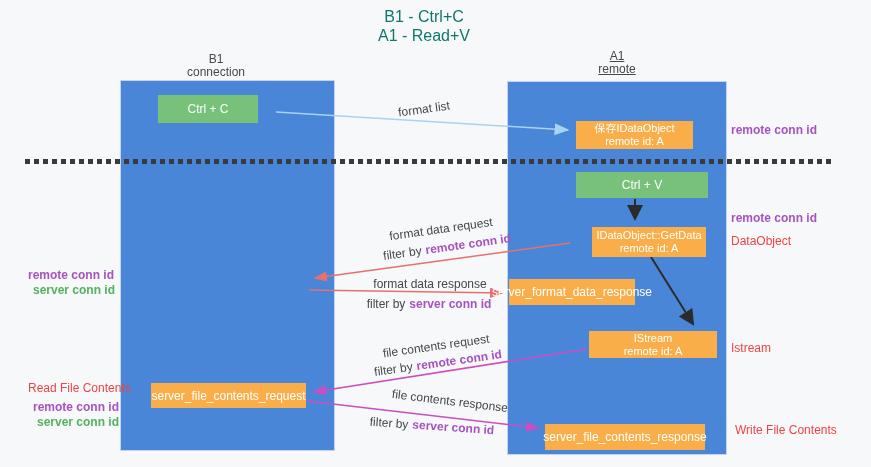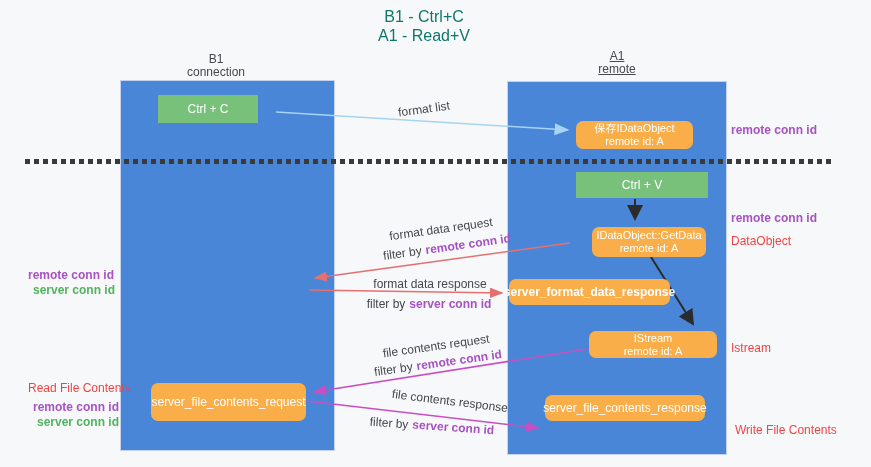--- a/index.html
+++ b/index.html
@@ -24,21 +24,21 @@
   .divider {
     position:absolute; left:25px; top:159px; width:807px; height:5px;
     background:repeating-linear-gradient(90deg,#3a3a3a 0 5px,transparent 5px 9px);
   }
   .arrow-layer { position:absolute; left:0; top:0; }
   .node {
     position:absolute; display:flex; flex-direction:column;
     align-items:center; justify-content:center;
     color:#fff; text-align:center; font-size:12px; box-sizing:border-box;
   }
-  .node.orange { background:#f9ae49;border-radius:7px; }
+  .node.orange { background:#f9ae49; }
   .node.green  { background:#77c17a; }
   .node .l2 { font-size:11px; line-height:13px; }
   .elabel {
     position:absolute; font-size:12px; color:#44474c; white-space:nowrap;
     transform:translate(-50%,-50%);
   }
   .elabel.r-neg { transform:translate(-50%,-50%) rotate(-8deg); }
   .elabel.r-pos { transform:translate(-50%,-50%) rotate(7deg); }
   .elabel.r-pos-sm { transform:translate(-50%,-50%) rotate(4deg); }
   .elabel .fb { margin-right:4px; }
@@ -109,34 +109,34 @@
   <div class="node green" style="left:576px;top:172px;width:132px;height:26px;">
     <div>Ctrl + V</div>
   </div>
 
   <div class="node orange" style="left:592px;top:227px;width:114px;height:30px;justify-content:center;">
     <div class="l2">IDataObject::GetData</div>
     <div class="l2">remote id: A</div>
   </div>
 
 
-  <div class="node orange" style="left:509px;top:279px;width:161px;height:26px;font-weight:bold;">
+  <div class="node orange" style="left:509px;top:279px;width:126px;height:26px;">
     <div>server_format_data_response</div>
   </div>
 
   <div class="node orange" style="left:589px;top:331px;width:128px;height:27px;">
     <div class="l2">IStream</div>
     <div class="l2">remote id: A</div>
   </div>
 
-  <div class="node orange" style="left:151px;top:383px;width:155px;height:38px;justify-content:center;">
+  <div class="node orange" style="left:151px;top:383px;width:155px;height:25px;justify-content:center;">
     <div>server_file_contents_request</div>
   </div>
 
-  <div class="node orange" style="left:545px;top:395px;width:160px;height:26px;">
+  <div class="node orange" style="left:545px;top:424px;width:160px;height:26px;">
     <div>server_file_contents_response</div>
   </div>
 
   <div class="elabel r-neg" style="left:424px;top:109px;">format list</div>
 
   <div class="elabel r-neg" style="left:441px;top:229px;">format data request</div>
   <div class="elabel r-neg" style="left:447px;top:247px;">
     <span class="fb">filter by</span><span class="purple">remote conn id</span>
   </div>
 

